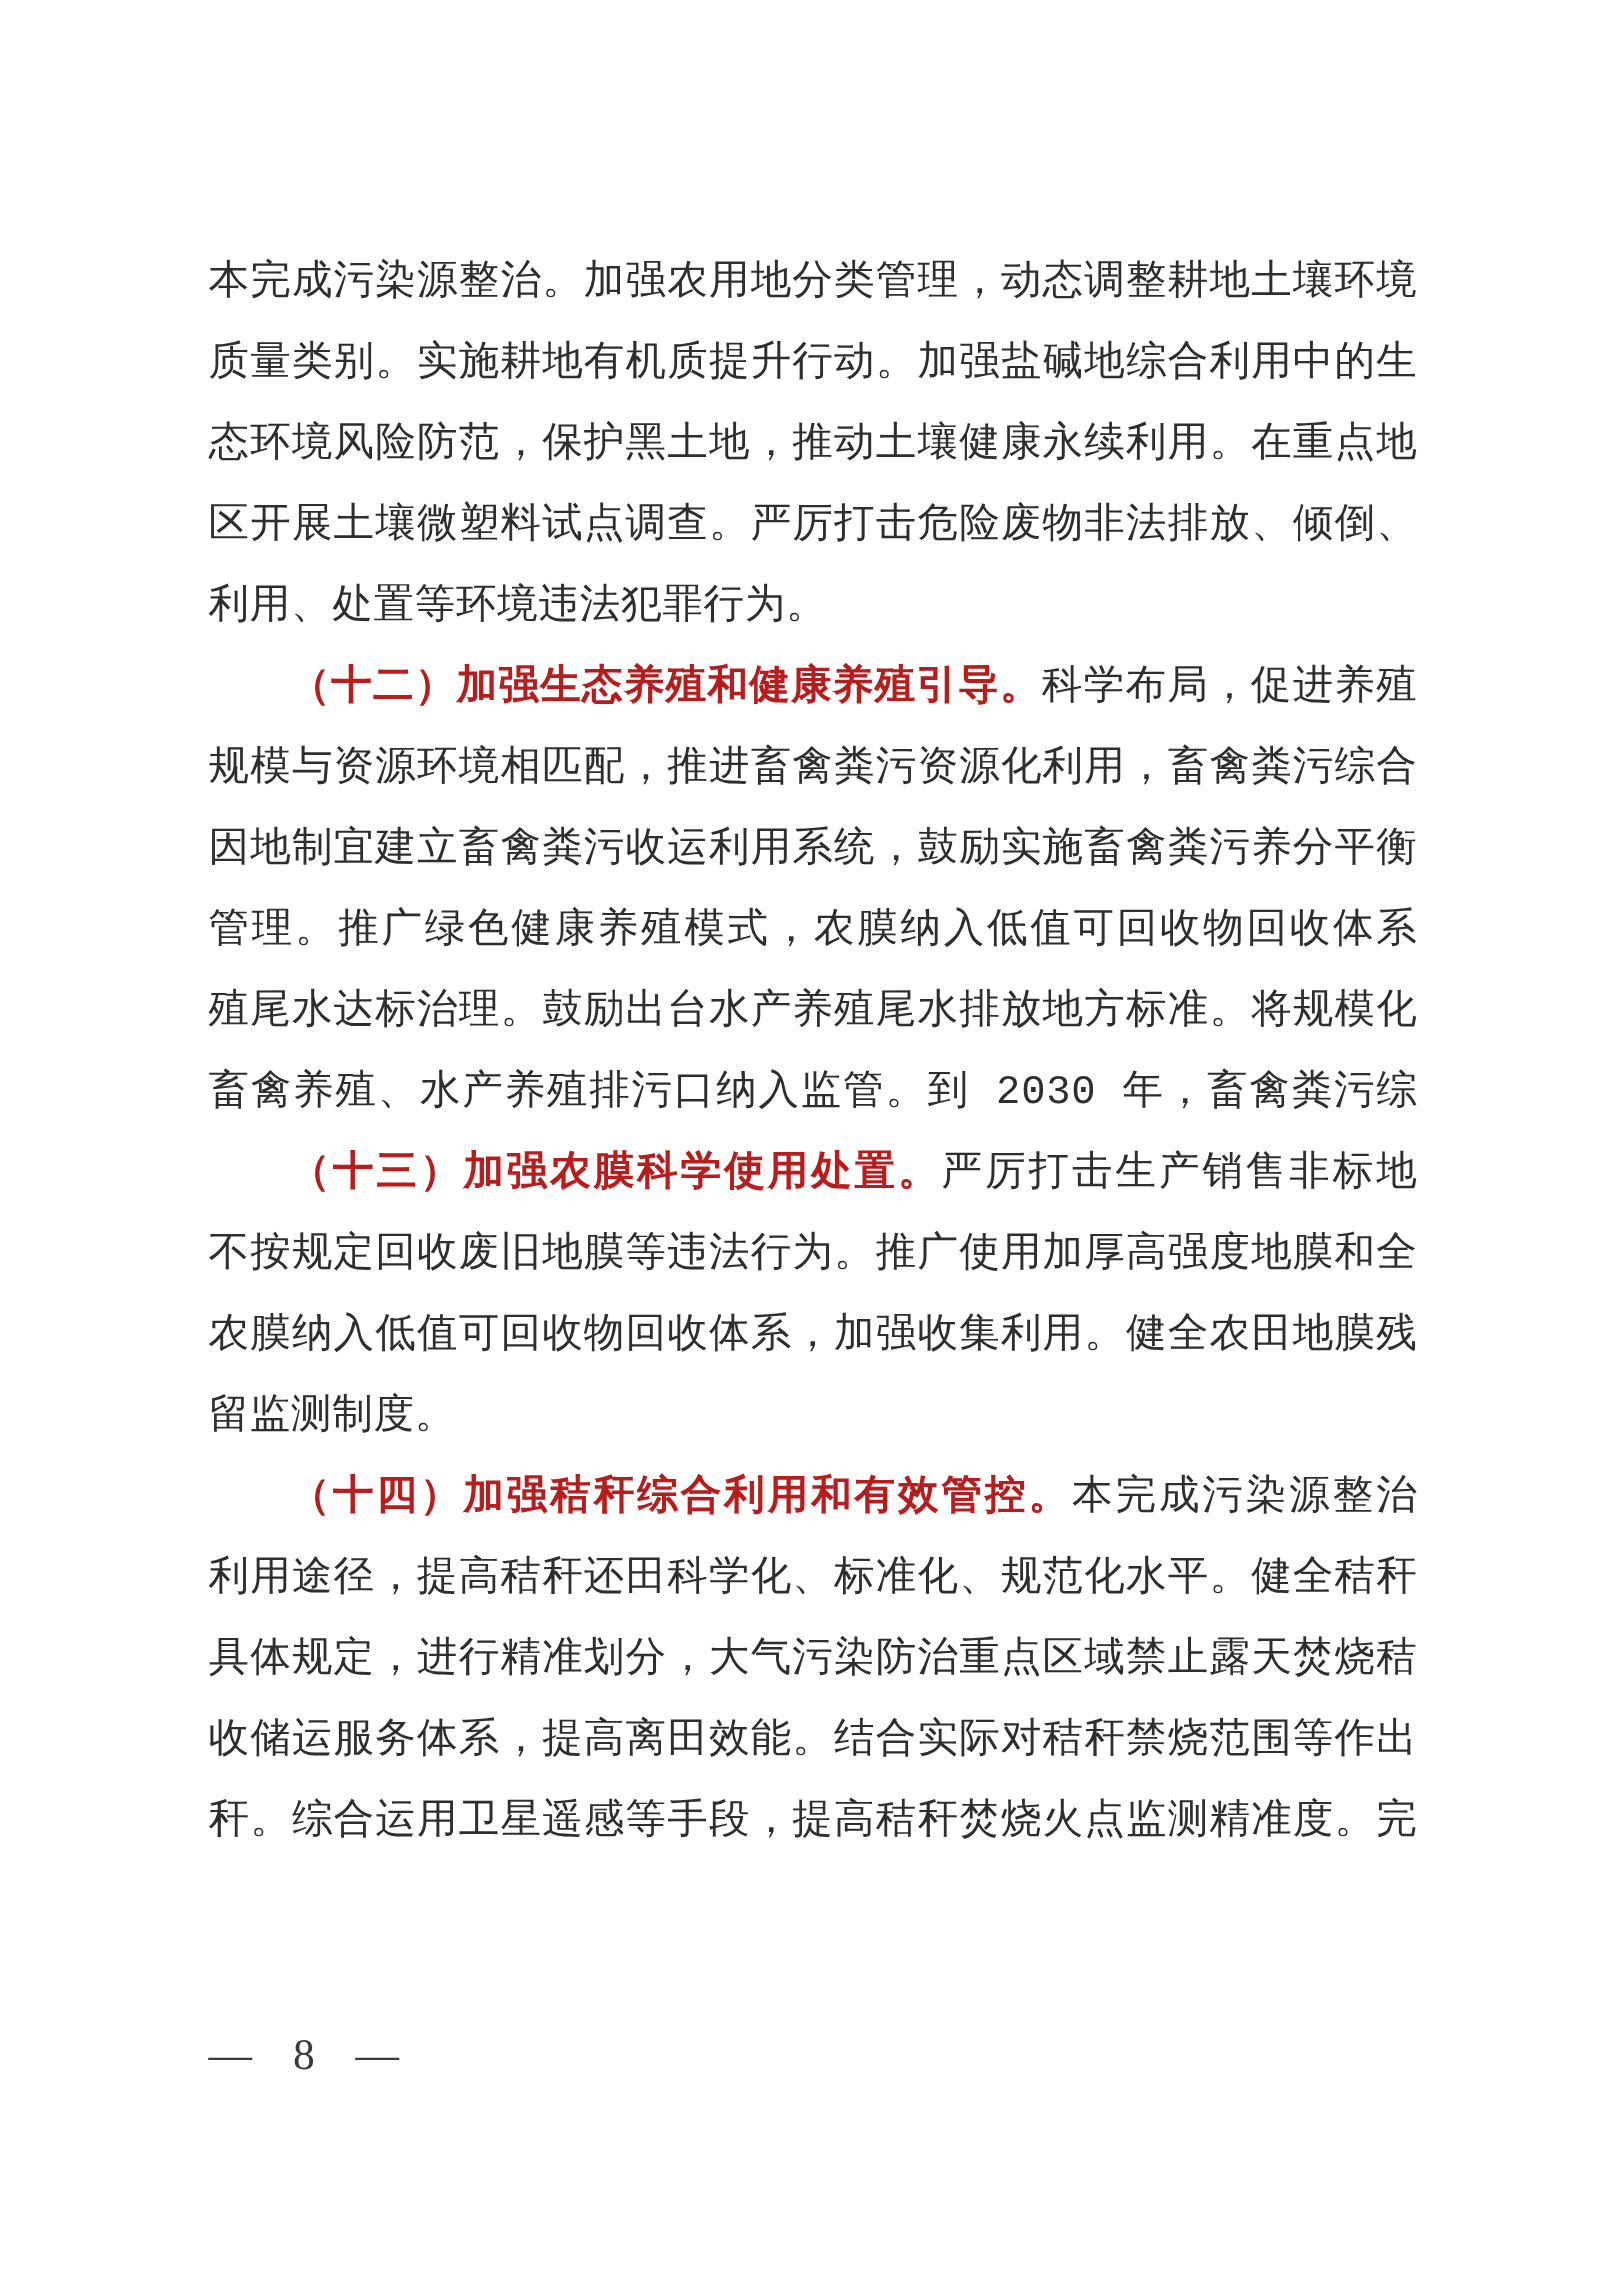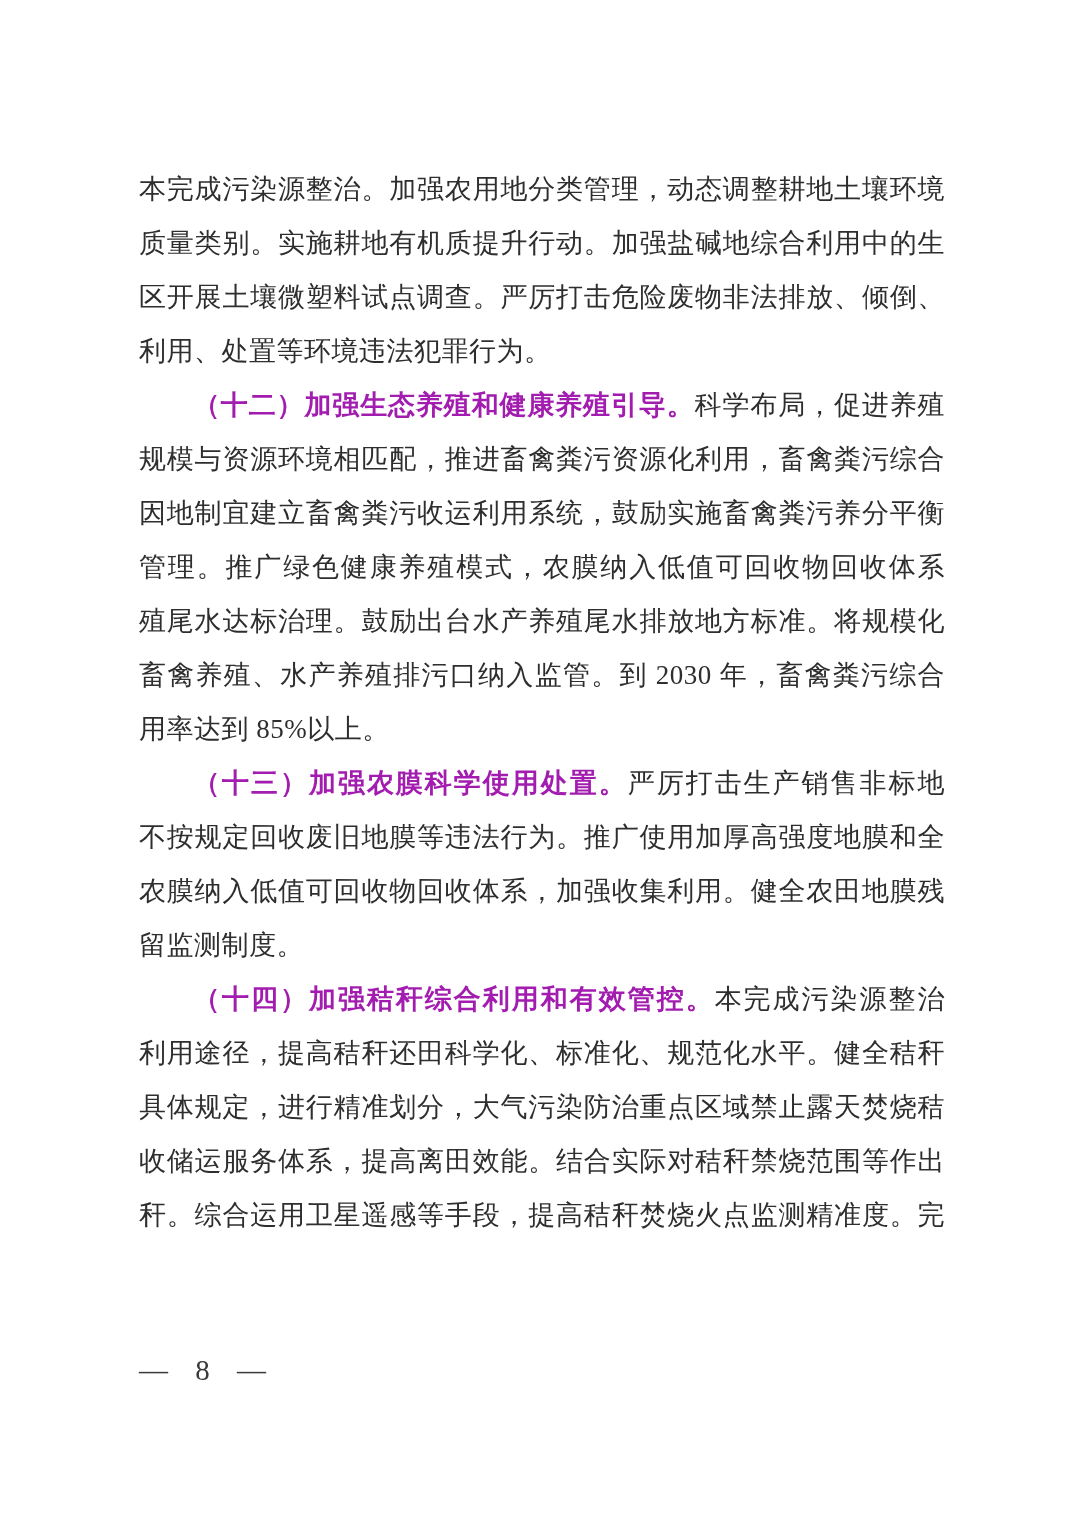--- a/index.html
+++ b/index.html
@@ -8,63 +8,64 @@
     background:#ffffff;
     position:relative;
     font-family:"Liberation Serif","DejaVu Serif",serif;
     overflow:hidden;
   }
   .page{
     position:absolute;
     left:139px;top:162px;
     width:806px;
     color:#2e2e2e;
+    font-family:Liberation Mono, monospace;
   }
   .line{
     height:54px;
     line-height:54px;
     font-size:27px;
     letter-spacing:0.5px;
     white-space:nowrap;
     text-align:justify;
   }
   
   .full{ text-align-last:justify; white-space:normal; overflow:hidden; }
   
   .end{ text-align-last:left; }
   
   .ind{ text-indent:2em; }
-  .b{ font-weight:700; color:#a21caf; }
+  .b{ font-weight:700; color:#b91c1c; }
   .footer{
     position:absolute;
     left:139px;top:1348px;
     height:44px;line-height:44px;
     font-size:29px;
     color:#3a3a3a;
     word-spacing:16px;
     letter-spacing:2px;
   }
 </style>
 </head>
 <body>
 
 <div class="page">
 
   <div class="line full"><span>本完成污染源整治。加强农用地分类管理，动态调整耕地土壤环境</span></div>
   <div class="line full"><span>质量类别。实施耕地有机质提升行动。加强盐碱地综合利用中的生</span></div>
+  <div class="line full"><span>态环境风险防范，保护黑土地，推动土壤健康永续利用。在重点地</span></div>
   <div class="line full"><span>区开展土壤微塑料试点调查。严厉打击危险废物非法排放、倾倒、</span></div>
   <div class="line end"><span>利用、处置等环境违法犯罪行为。</span></div>
 
   <div class="line full ind"><span class="b">（十二）加强生态养殖和健康养殖引导。</span><span>科学布局，促进养殖</span></div>
   <div class="line full"><span>规模与资源环境相匹配，推进畜禽粪污资源化利用，畜禽粪污综合利</span></div>
   <div class="line full"><span>因地制宜建立畜禽粪污收运利用系统，鼓励实施畜禽粪污养分平衡</span></div>
   <div class="line full"><span>管理。推广绿色健康养殖模式，农膜纳入低值可回收物回收体系</span></div>
   <div class="line full"><span>殖尾水达标治理。鼓励出台水产养殖尾水排放地方标准。将规模化</span></div>
   <div class="line full"><span>畜禽养殖、水产养殖排污口纳入监管。到 2030 年，畜禽粪污综合利</span></div>
-  <div class="line end"><span>用率达到 85%以上。</span></div>
 
   <div class="line full ind"><span class="b">（十三）加强农膜科学使用处置。</span><span>严厉打击生产销售非标地膜、</span></div>
   <div class="line full"><span>不按规定回收废旧地膜等违法行为。推广使用加厚高强度地膜和全</span></div>
   <div class="line full"><span>农膜纳入低值可回收物回收体系，加强收集利用。健全农田地膜残</span></div>
   <div class="line end"><span>留监测制度。</span></div>
 
   <div class="line full ind"><span class="b">（十四）加强秸秆综合利用和有效管控。</span><span>本完成污染源整治</span></div>
   <div class="line full"><span>利用途径，提高秸秆还田科学化、标准化、规范化水平。健全秸秆</span></div>
   <div class="line full"><span>具体规定，进行精准划分，大气污染防治重点区域禁止露天焚烧秸</span></div>
   <div class="line full"><span>收储运服务体系，提高离田效能。结合实际对秸秆禁烧范围等作出</span></div>

